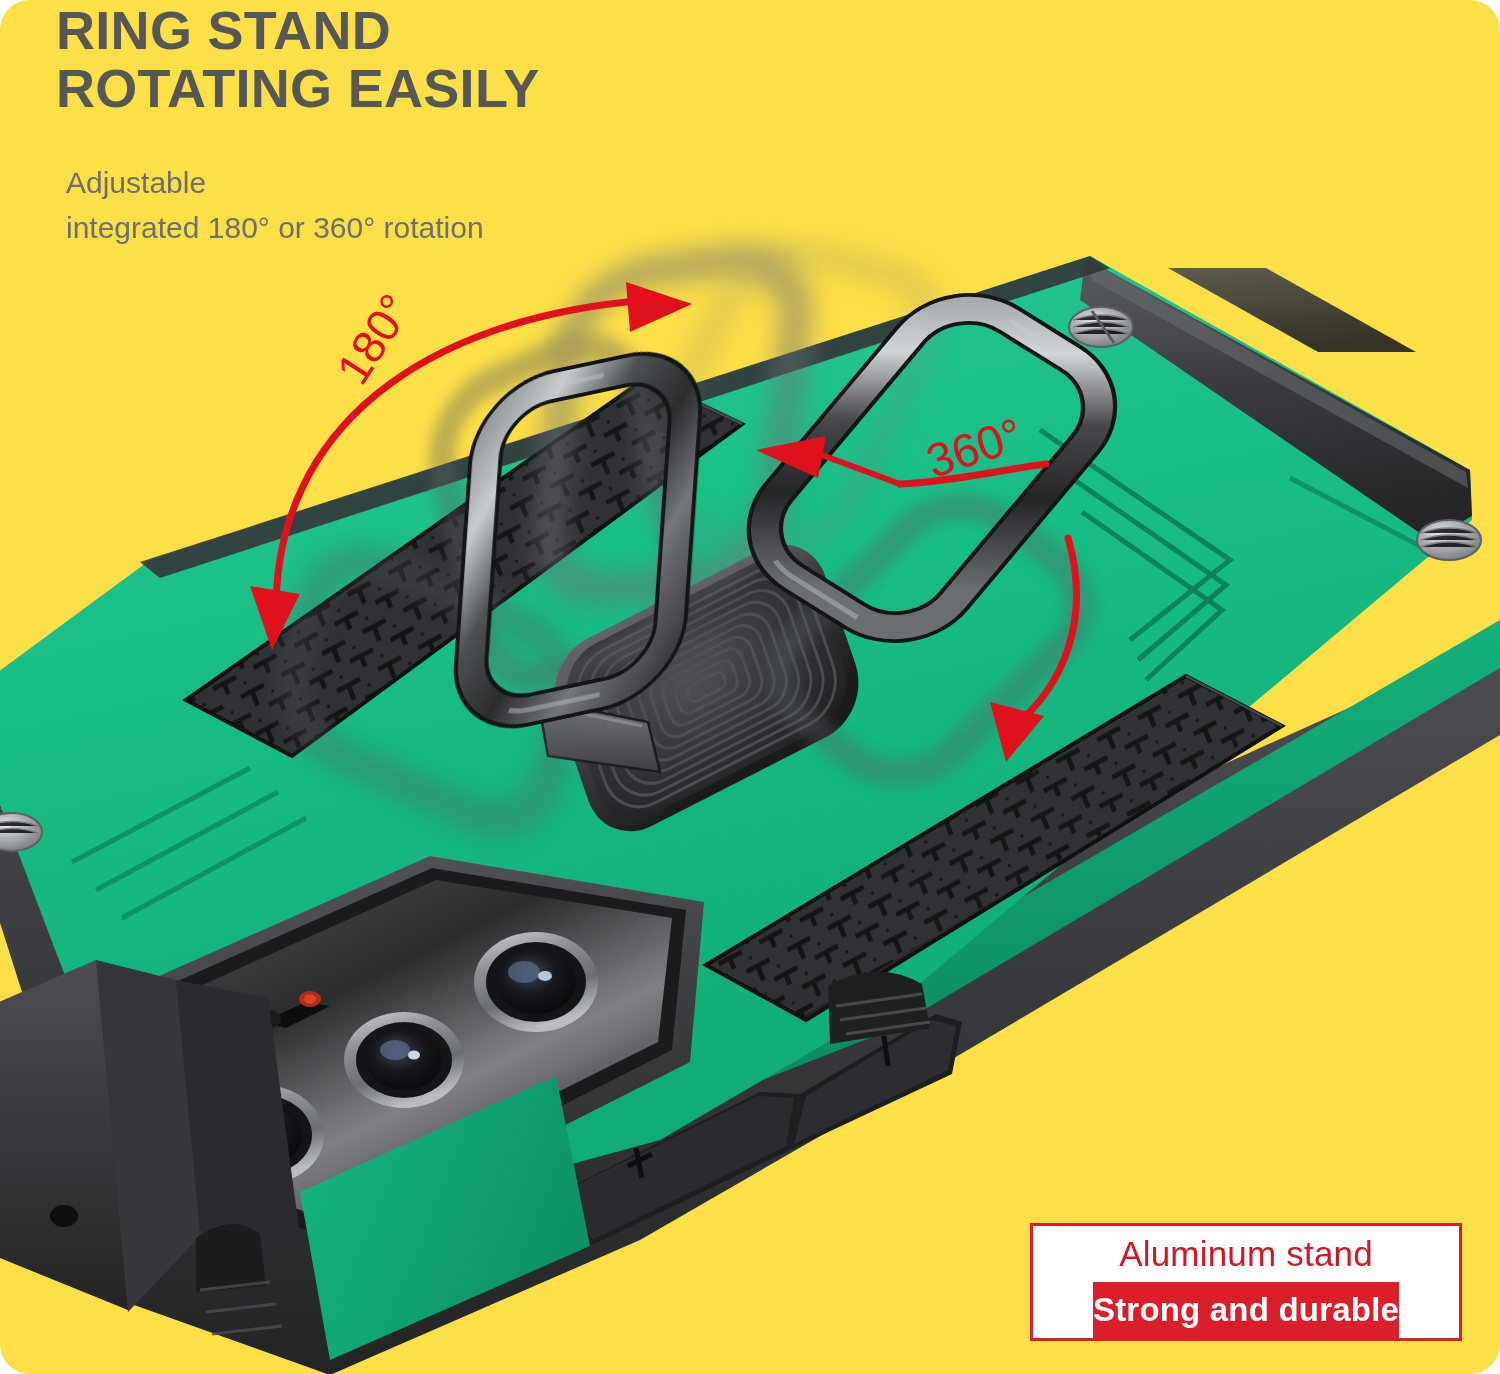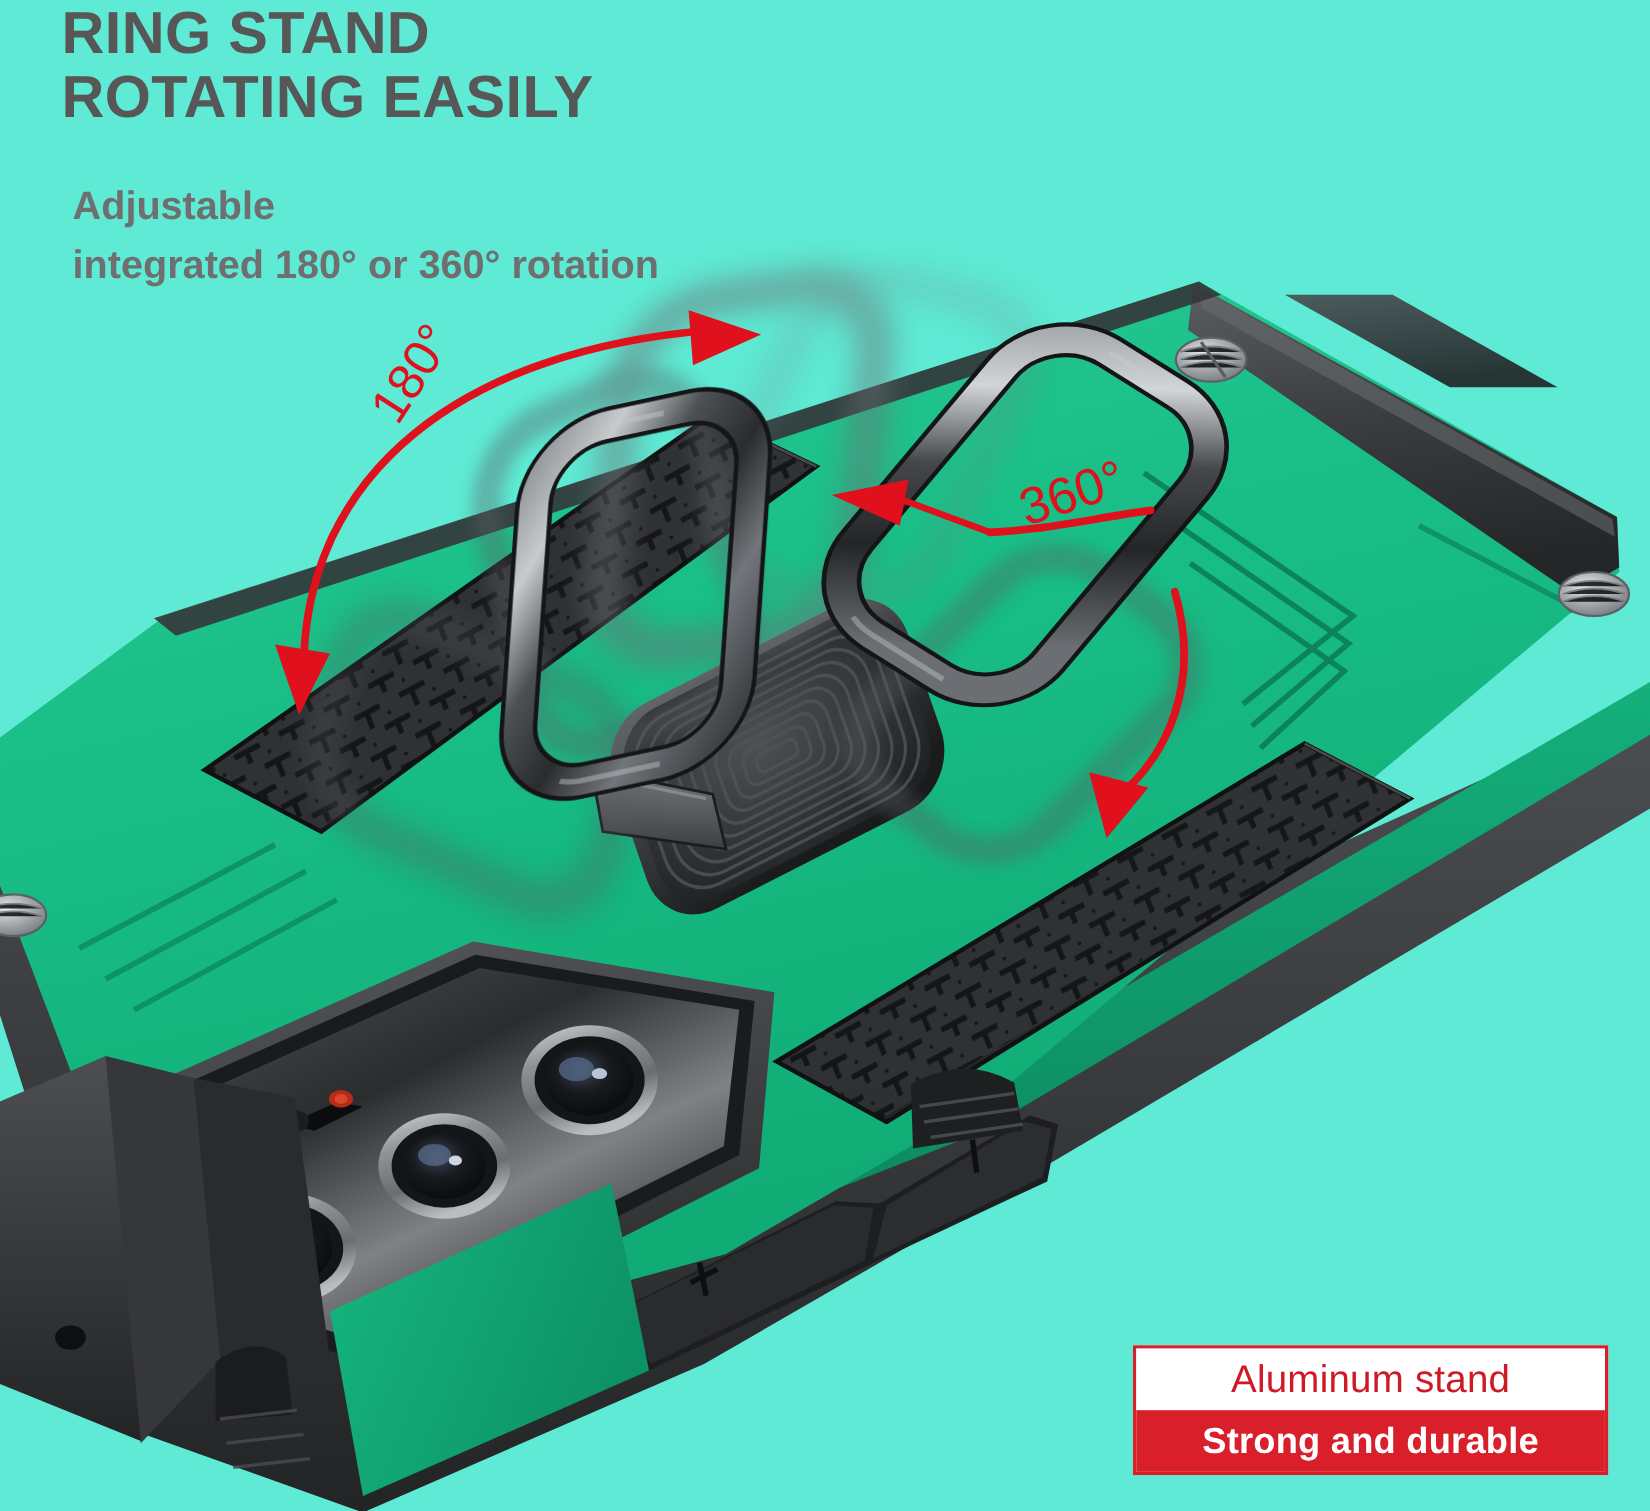--- a/index.html
+++ b/index.html
@@ -2,44 +2,44 @@
 <html><head>
 <meta charset="utf-8">
 <style>
   * { box-sizing: border-box; margin: 0; padding: 0; }
   html, body {
     width: 1500px; height: 1374px;
     background: #ffffff;
     font-family: "Liberation Sans", sans-serif;
     overflow: hidden;
   }
-  #stage { position: relative; width: 1500px; height: 1374px; background: #5eead4; }
+  #stage { position: relative; width: 1500px; height: 1374px; background: #fde047; border-radius: 30px; }
 
   
   .headline {
     position: absolute; left: 56px; top: 2px;
     font-size: 54px; font-weight: 700; line-height: 1.07;
     letter-spacing: 0.3px; color: #575757; white-space: pre-line;
   }
   .subline {
     position: absolute; left: 66px; top: 160px;
-    font-size: 36px; font-weight: 700; line-height: 1.5;
+    font-size: 30px; font-weight: 400; line-height: 1.5;
     color: #6f6f6f; white-space: pre-line;
   }
 
   
   #scene { position: absolute; inset: 0; }
   #scene svg { position: absolute; left: 0; top: 0; }
 
   
   .badge {
     position: absolute; left: 1030px; top: 1223px;
     width: 432px; height: 118px;
     border: 3px solid #d81f2a; background: #fff;
-    display: flex; flex-direction: column;
+    display: flex; flex-direction: column; align-items: center;
   }
   .badge-top {
     flex: 1; display: flex; align-items: center; justify-content: center;
     color: #cf1a26; font-size: 35px; font-weight: 400; background: #fff;
     letter-spacing: 0.2px;
   }
   .badge-bottom {
     flex: 1; display: flex; align-items: center; justify-content: center;
     color: #ffffff; font-size: 33px; font-weight: 700; background: #d81f2a;
     letter-spacing: 0.2px;

